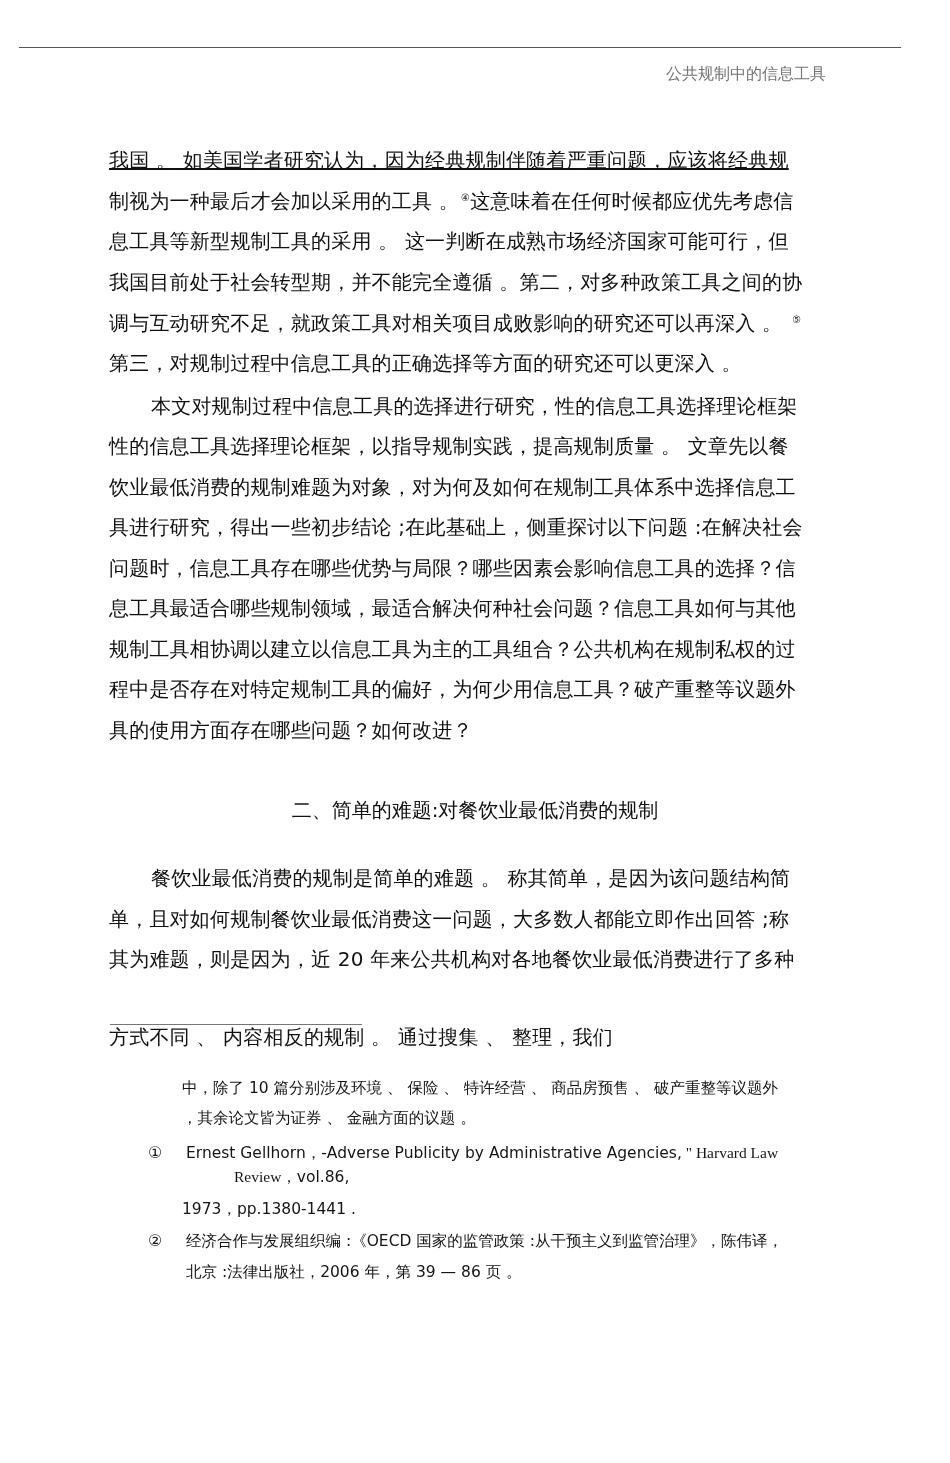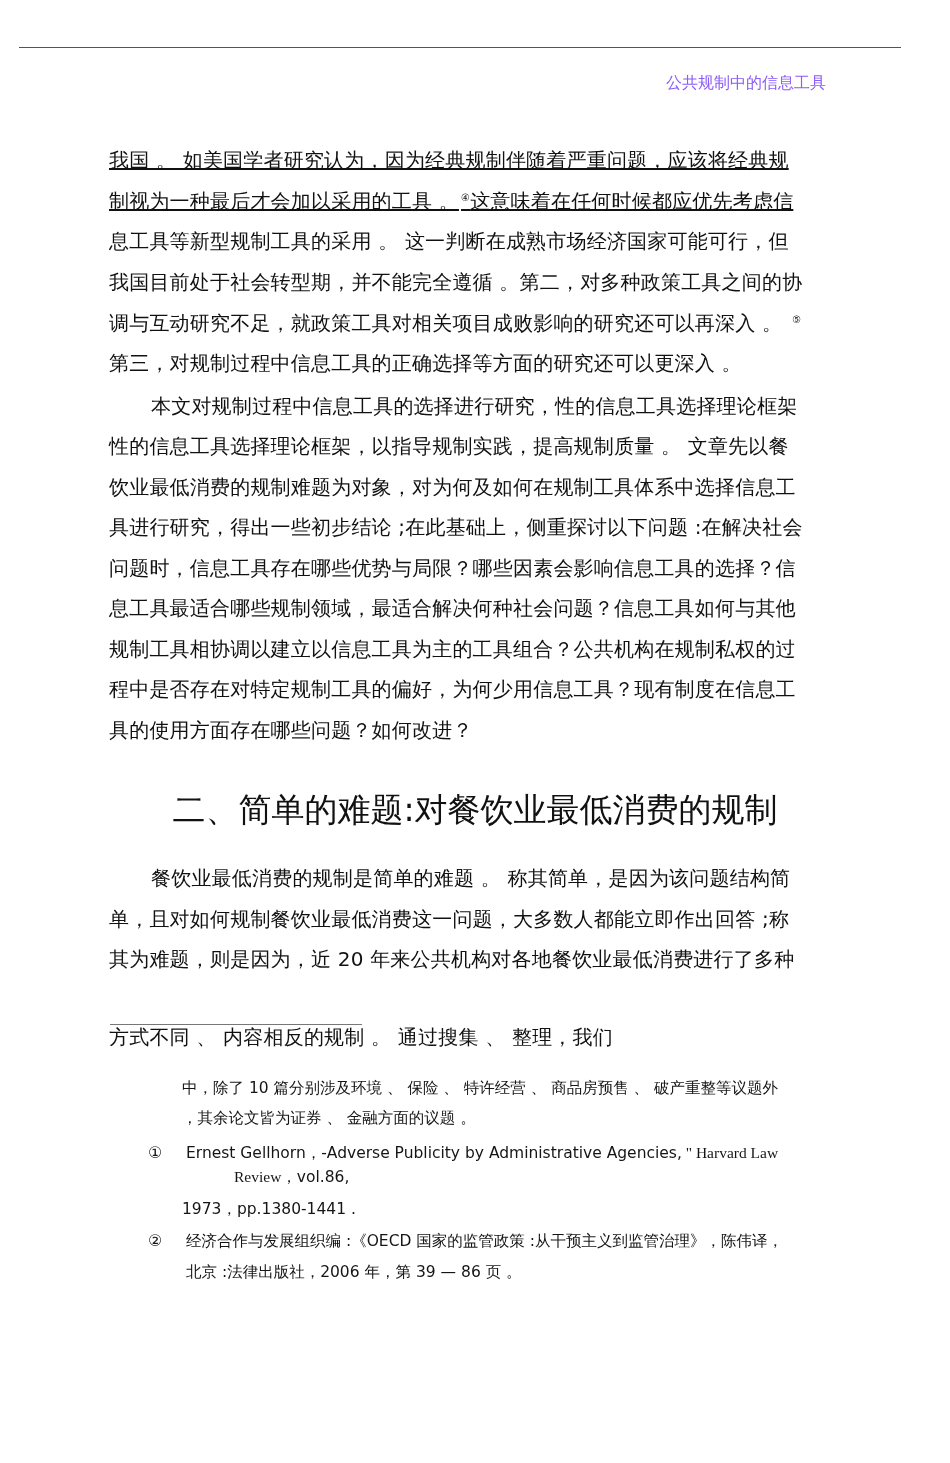--- a/index.html
+++ b/index.html
@@ -19,23 +19,23 @@
       position: absolute;
       left: 19px;
       top: 47px;
       width: 882px;
       height: 0;
       border-top: 1.5px solid #555555;
     }
     .running-head {
       position: absolute;
       right: 124px;
-      top: 73px;
+      top: 64px;
       font-size: 16px;
-      color: #8b5cf6;
+      color: #737373;
       white-space: nowrap;
     }
     .line {
       position: absolute;
       left: 109px;
       width: 720px;
       font-size: 20px;
       line-height: 28px;
       white-space: nowrap;
       letter-spacing: 0.2px;
@@ -47,21 +47,21 @@
       position: relative;
       top: -3px;
       margin-left: 2px;
     }
     .section-heading {
       position: absolute;
       left: 0;
       width: 950px;
       top: 792px;
       text-align: center;
-      font-size: 33px;
+      font-size: 20px;
       line-height: 36px;
       color: #111111;
       white-space: nowrap;
     }
     .footnote-rule {
       position: absolute;
       left: 110px;
       top: 1024px;
       width: 252px;
       height: 0;
@@ -84,40 +84,40 @@
     .serif { font-family: "Liberation Serif", "DejaVu Serif", serif; font-size: 15.5px; }
   </style>
 </head>
 <body>
 
 <div class="top-rule"></div>
 <div class="running-head">公共规制中的信息工具</div>
 
 <div>
   <div class="line" style="top:146px;text-decoration:underline;">我国 。 如美国学者研究认为，因为经典规制伴随着严重问题，应该将经典规</div>
-  <div class="line" style="top:187px;text-decoration:underline;">
+  <div class="line" style="top:187px;">
     <span>制视为一种最后才会加以采用的工具 。</span><span class="sup">④</span><span>这意味着在任何时候都应优先考虑信</span>
   </div>
   <div class="line" style="top:227px;">息工具等新型规制工具的采用 。 这一判断在成熟市场经济国家可能可行，但</div>
   <div class="line" style="top:268px;">我国目前处于社会转型期，并不能完全遵循 。第二，对多种政策工具之间的协</div>
   <div class="line" style="top:309px;">
     <span>调与互动研究不足，就政策工具对相关项目成败影响的研究还可以再深入 。</span><span class="sup" style="margin-left:10px;">⑤</span>
   </div>
   <div class="line" style="top:349px;">第三，对规制过程中信息工具的正确选择等方面的研究还可以更深入 。</div>
 </div>
 
 <div>
   <div class="line indent" style="top:392px;">本文对规制过程中信息工具的选择进行研究，性的信息工具选择理论框架</div>
   <div class="line" style="top:432px;">性的信息工具选择理论框架，以指导规制实践，提高规制质量 。 文章先以餐</div>
   <div class="line" style="top:473px;">饮业最低消费的规制难题为对象，对为何及如何在规制工具体系中选择信息工</div>
   <div class="line" style="top:513px;">具进行研究，得出一些初步结论 ;在此基础上，侧重探讨以下问题 :在解决社会</div>
   <div class="line" style="top:554px;">问题时，信息工具存在哪些优势与局限？哪些因素会影响信息工具的选择？信</div>
   <div class="line" style="top:594px;">息工具最适合哪些规制领域，最适合解决何种社会问题？信息工具如何与其他</div>
   <div class="line" style="top:635px;">规制工具相协调以建立以信息工具为主的工具组合？公共机构在规制私权的过</div>
-  <div class="line" style="top:675px;">程中是否存在对特定规制工具的偏好，为何少用信息工具？现有制度在信息工</div>
+  <div class="line" style="top:675px;">程中是否存在对特定规制工具的偏好，为何少用信息工具？破产重整等议题外</div>
   <div class="line" style="top:716px;">具的使用方面存在哪些问题？如何改进？</div>
 </div>
 
 <div class="section-heading">二、简单的难题:对餐饮业最低消费的规制</div>
 
 <div>
   <div class="line indent" style="top:864px;">餐饮业最低消费的规制是简单的难题 。 称其简单，是因为该问题结构简</div>
   <div class="line" style="top:905px;">单，且对如何规制餐饮业最低消费这一问题，大多数人都能立即作出回答 ;称</div>
   <div class="line" style="top:945px;">其为难题，则是因为，近 20 年来公共机构对各地餐饮业最低消费进行了多种</div>
   <div class="line" style="top:986px;margin-top:37px;">方式不同 、 内容相反的规制 。 通过搜集 、 整理，我们</div>

